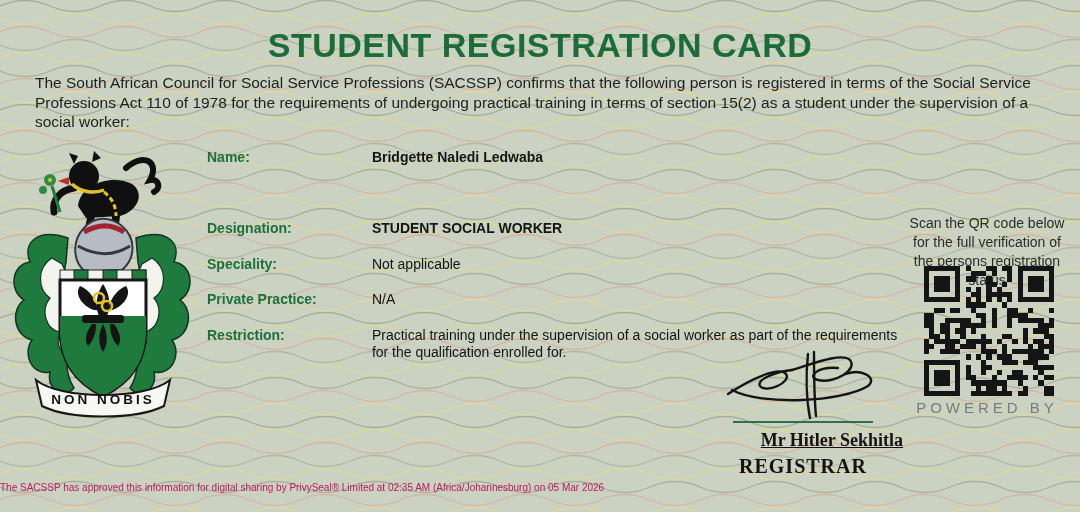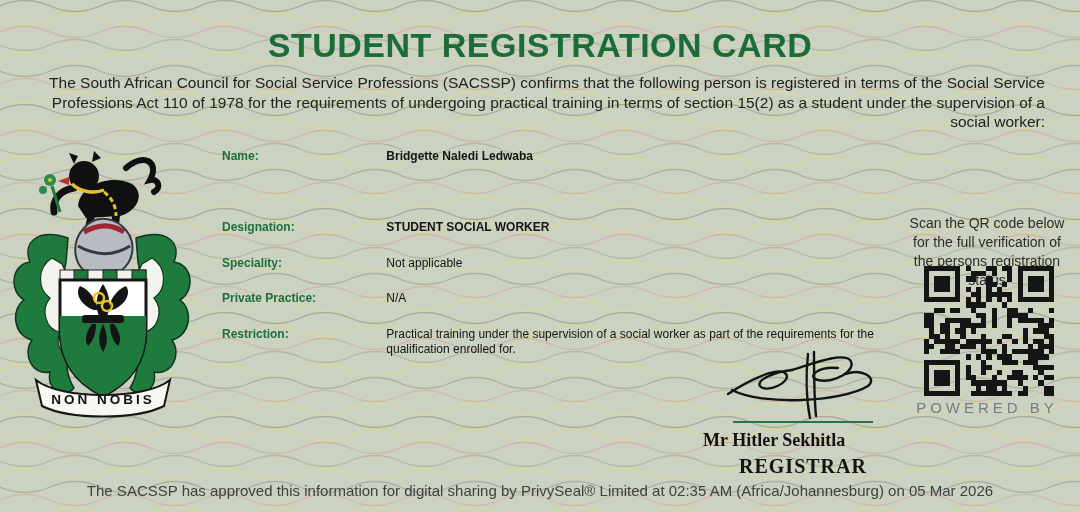--- a/index.html
+++ b/index.html
@@ -7,25 +7,25 @@
     position:relative;width:1080px;height:512px;margin:0 auto;
     background:#cbd2c2;overflow:hidden;
     font-family:"Liberation Sans",sans-serif;color:#161616;
   }
   .bg{position:absolute;left:0;top:0;width:1080px;height:512px;}
   .title{
     position:absolute;top:26px;left:0;width:100%;margin:0;text-align:center;
     font-size:34px;font-weight:bold;color:#1c6c38;letter-spacing:.5px;
   }
   .intro{
-    position:absolute;top:73px;left:35px;width:1010px;margin:0;text-align:right;
+    position:absolute;top:73px;left:35px;width:1010px;margin:0;text-align:left;
     font-size:15.5px;line-height:1.27;color:#20241f;
   }
   .crest{position:absolute;left:8px;top:140px;width:188px;height:278px;}
-  .row{position:absolute;left:222px;font-size:12px;line-height:1.22;}
+  .row{position:absolute;left:207px;font-size:14px;line-height:1.22;}
   .row .lbl{display:inline-block;width:161px;color:#1e6f3d;font-weight:bold;vertical-align:top;}
   .row .val{display:inline-block;vertical-align:top;max-width:530px;color:#141414;}
   .row .val.bold{font-weight:bold;}
   .row-name{top:149px;} .row-reg{top:185px;} .row-desig{top:220px;}
   .row-spec{top:256px;} .row-pp{top:291px;} .row-restr{top:327px;} .row-valid{top:408px;}
   .qr-note{
     position:absolute;left:903px;top:214px;width:168px;margin:0;text-align:center;
     font-size:14px;line-height:1.35;color:#2a2d2a;
   }
   .qr-svg{position:absolute;left:924px;top:266px;width:130px;height:130px;}
@@ -34,30 +34,30 @@
     font-size:15px;letter-spacing:4px;color:#757c82;
   }
   .brand{
     position:absolute;left:898px;top:411px;width:178px;text-align:center;
     font-size:25px;font-weight:bold;letter-spacing:1.5px;color:#545b62;
   }
   .brand sup{font-size:10px;}
   .sig-scribble{position:absolute;left:722px;top:350px;width:160px;height:70px;}
   .sig-line{position:absolute;left:733px;top:421px;width:140px;height:2px;background:#2e7048;}
   .sig-name{
-    position:absolute;left:703px;top:430px;width:200px;text-align:left;
-    font-family:"Liberation Serif",serif;font-weight:bold;font-size:18px;color:#151210;
+    position:absolute;left:703px;top:430px;width:200px;text-align:right;
+    font-family:"Liberation Serif",serif;font-weight:bold;font-size:18px;color:#151210;text-decoration:underline;
   }
   .sig-title{
     position:absolute;left:703px;top:455px;width:200px;text-align:center;
     font-family:"Liberation Serif",serif;font-weight:bold;font-size:20px;letter-spacing:1px;color:#151210;
   }
   .footer{
-    position:absolute;left:0;top:482px;width:100%;margin:0;text-align:center;
-    font-size:15px;color:#404040;
+    position:absolute;left:0;top:482px;width:100%;margin:0;
+    font-size:10px;color:#be185d;
   }
 </style>
 </head>
 <body>
 
 <div class="card">
 
   <svg class="bg" aria-hidden="true">
     <defs>
       <pattern id="waves" width="100" height="104" patternUnits="userSpaceOnUse">

